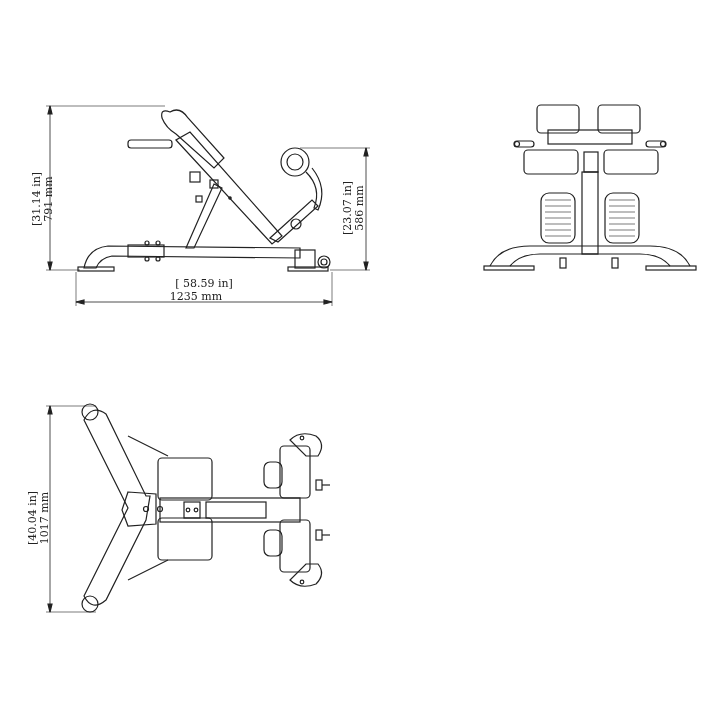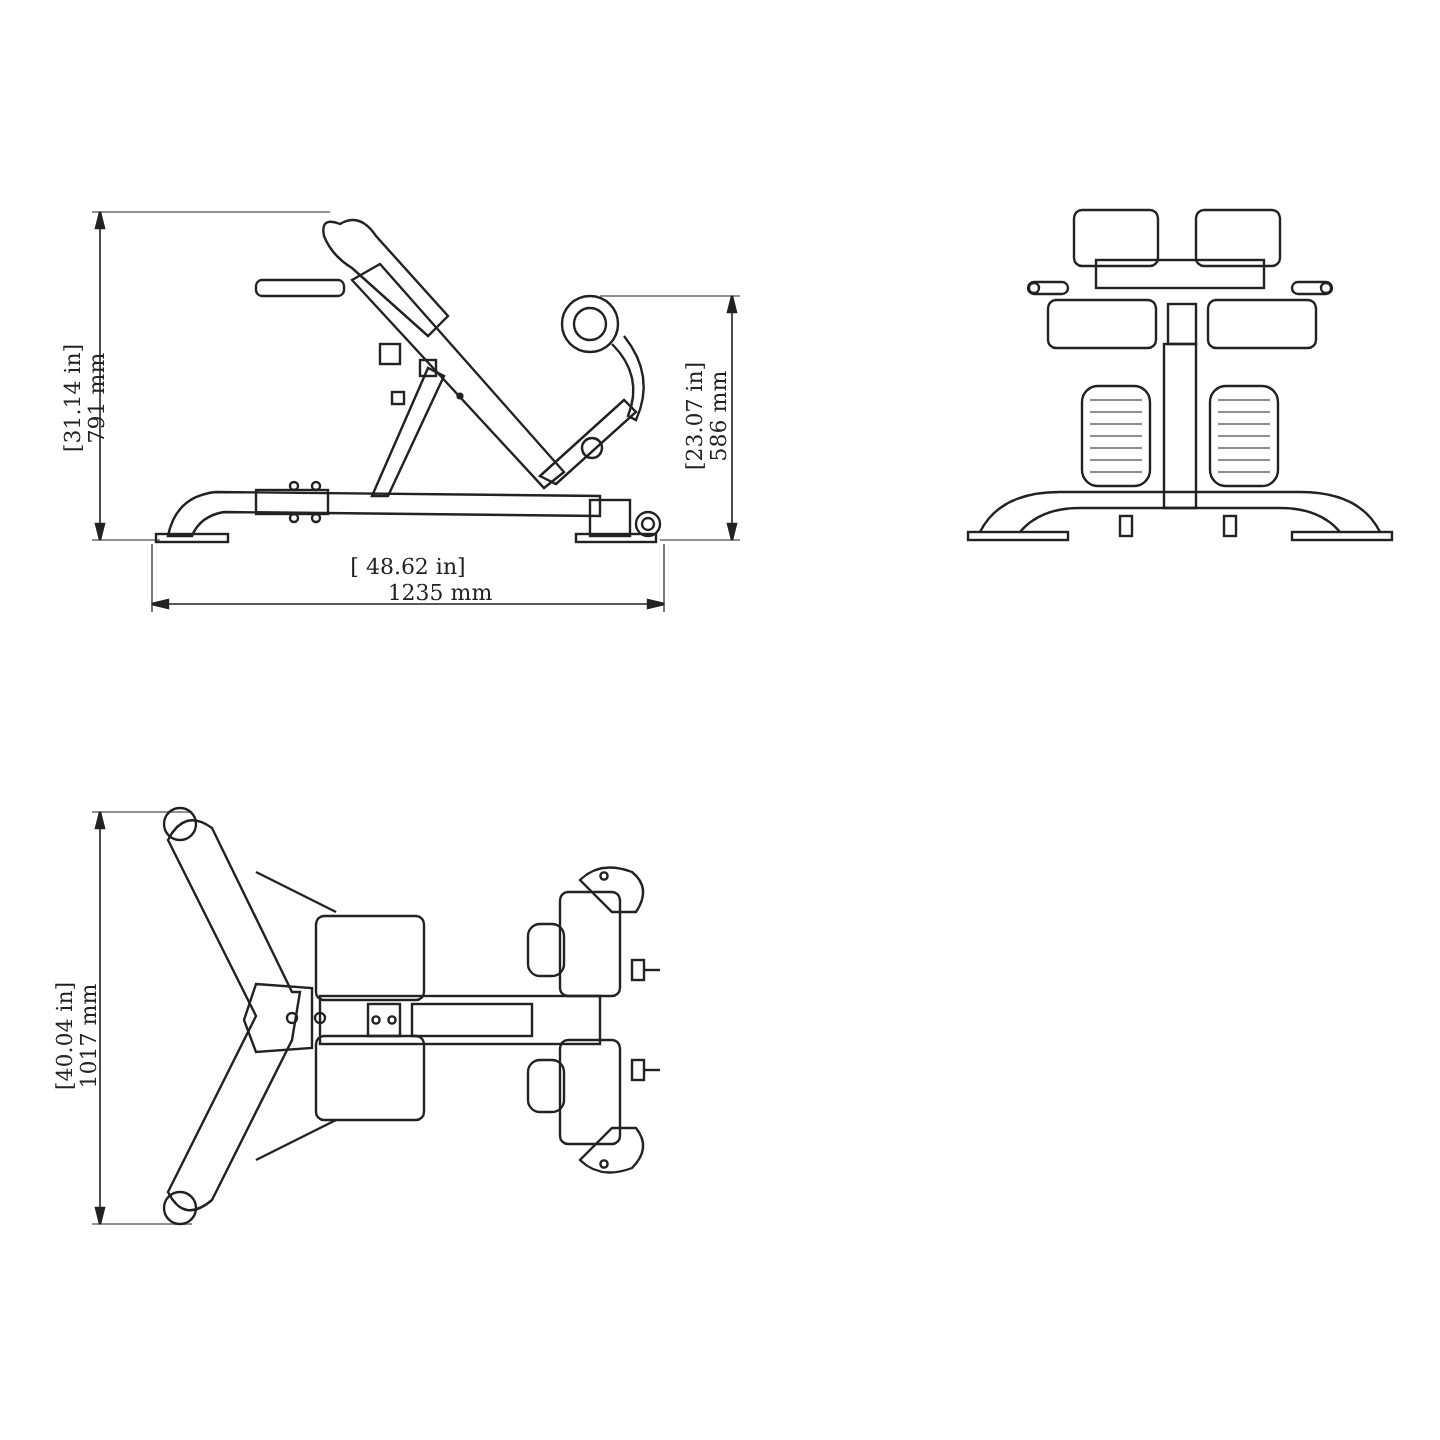--- a/index.html
+++ b/index.html
@@ -141,17 +141,17 @@
     <line x1="322" y1="535" x2="330" y2="535"></line>
   </g>
 </svg>
 
 <div class="dim-label rot" style="left:2px;top:193px;width:70px;">[31.14 in]</div>
 <div class="dim-label rot" style="left:14px;top:193px;width:70px;">791 mm</div>
 
 <div class="dim-label rot" style="left:313px;top:202px;width:70px;">[23.07 in]</div>
 <div class="dim-label rot" style="left:325px;top:202px;width:70px;">586 mm</div>
 
-<div class="dim-label" style="left:164px;top:278px;width:80px;">[ 48.62 in]</div>
-<div class="dim-label" style="left:180px;top:291px;width:80px;">1235 mm</div>
+<div class="dim-label" style="left:164px;top:278px;width:80px;">[ 58.59 in]</div>
+<div class="dim-label" style="left:156px;top:291px;width:80px;">1235 mm</div>
 
 <div class="dim-label rot" style="left:-2px;top:512px;width:70px;">[40.04 in]</div>
 <div class="dim-label rot" style="left:10px;top:512px;width:70px;">1017 mm</div>
 
 </body></html>

